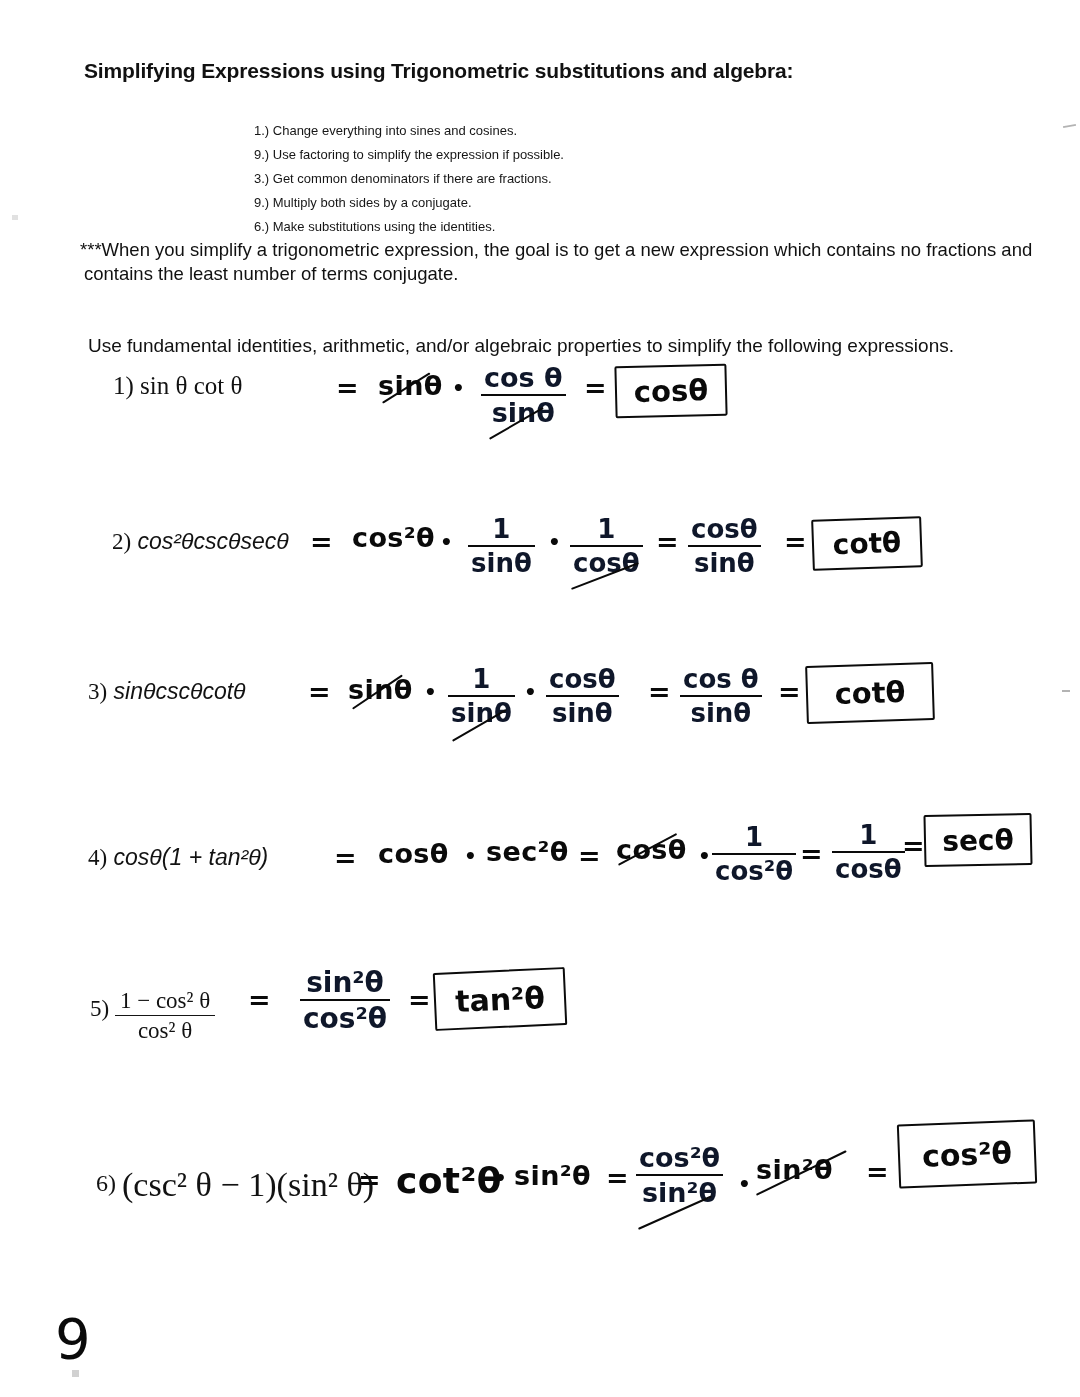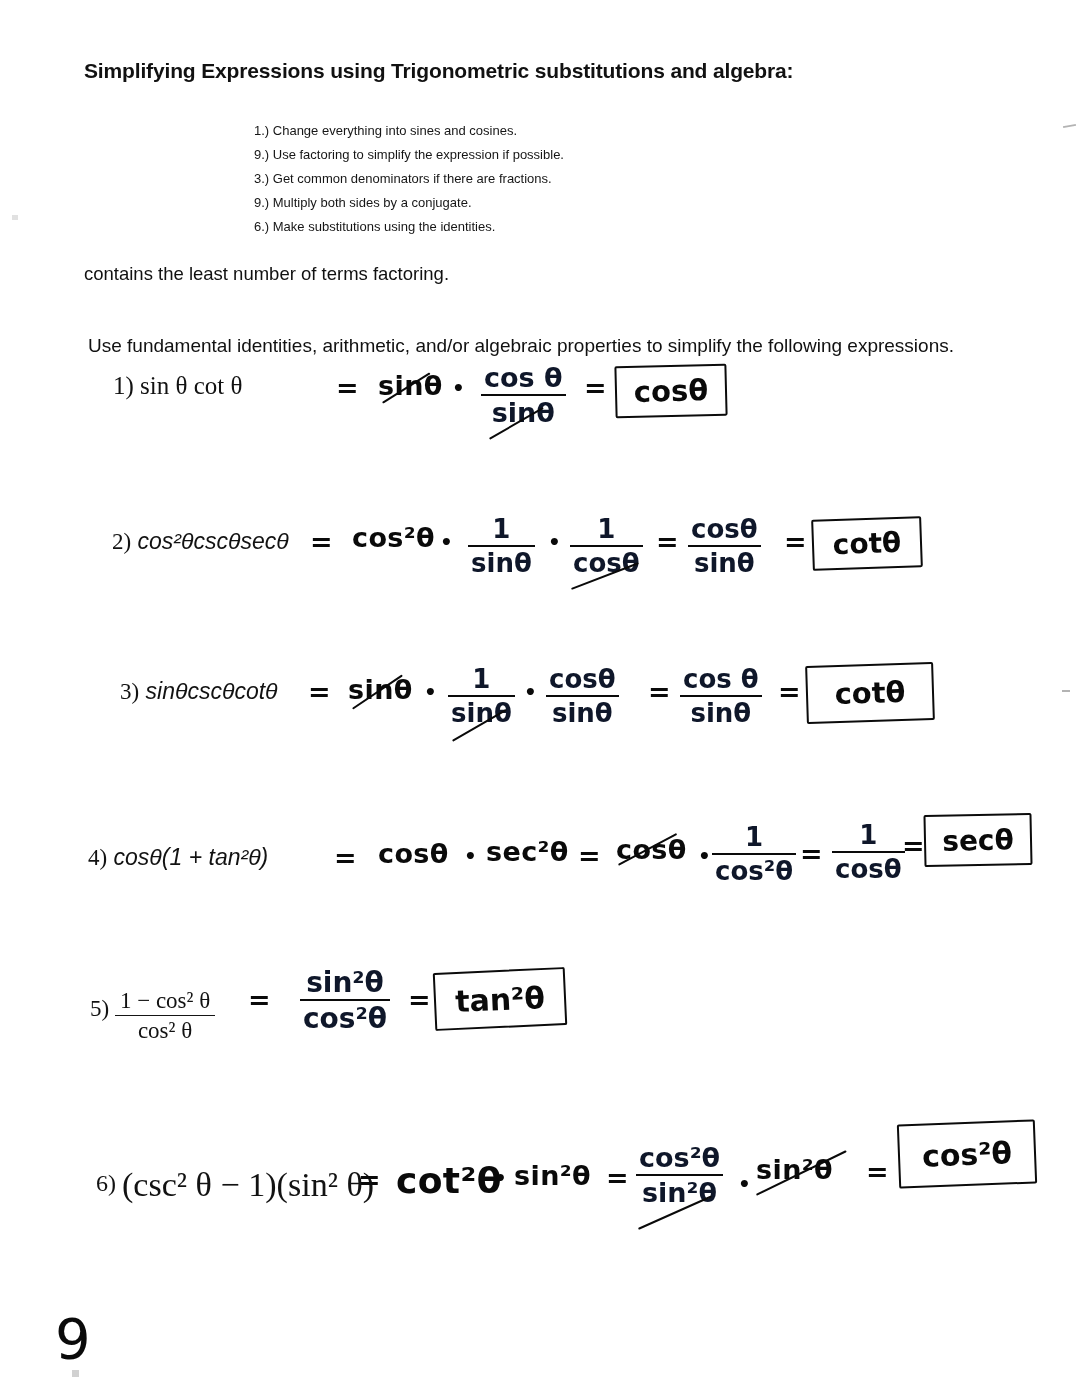--- a/index.html
+++ b/index.html
@@ -212,21 +212,22 @@
 
   <div class="printed" id="worksheet-title">Simplifying Expressions using Trigonometric substitutions and algebra:</div>
 
 
   <div class="printed technique" id="technique-1">1.) Change everything into sines and cosines.</div>
   <div class="printed technique" id="technique-2">9.) Use factoring to simplify the expression if possible.</div>
   <div class="printed technique" id="technique-3">3.) Get common denominators if there are fractions.</div>
   <div class="printed technique" id="technique-4">9.) Multiply both sides by a conjugate.</div>
   <div class="printed technique" id="technique-5">6.) Make substitutions using the identities.</div>
 
-  <div class="printed" id="note-line-2">contains the least number of terms factoring.</div>
+  <div class="printed" id="note-line-1">***When you simplify a trigonometric expression, the goal is to get a new expression which contains no fractions and</div>
+  <div class="printed" id="note-line-2">contains the least number of terms conjugate.</div>
 
   <div class="printed" id="directions">Use fundamental identities, arithmetic, and/or algebraic properties to simplify the following expressions.</div>
 
   <div class="problem-row" id="problem-1">
     <div class="stmt stmt-serif" style="left:113px; top:12px;">
       <span class="num">1)</span>
       <span>sin θ cot θ</span>
     </div>
     <div class="hw" style="left:336px; top:12px; font-size:27px;">=</div>
     <div class="hw" style="left:378px; top:10px; font-size:27px;">sinθ</div>
@@ -262,21 +263,21 @@
     <div class="hw" style="left:656px; top:14px; font-size:27px;">=</div>
     <div class="hfrac" style="left:688px; top:4px; font-size:26px;">
       <span class="hnum">cosθ</span>
       <span class="hden">sinθ</span>
     </div>
     <div class="hw" style="left:784px; top:14px; font-size:27px;">=</div>
     <div class="answer-box" style="left:812px; top:6px; width:106px; height:47px; font-size:28px; transform:rotate(-2deg);">cotθ</div>
   </div>
 
   <div class="problem-row" id="problem-3">
-    <div class="stmt stmt-sans-italic" style="left:88px; top:16px;margin-left:32px;">
+    <div class="stmt stmt-sans-italic" style="left:88px; top:16px;">
       <span class="num">3)</span>
       <span>sinθcscθcotθ</span>
     </div>
     <div class="hw" style="left:308px; top:14px; font-size:27px;">=</div>
     <div class="hw" style="left:348px; top:12px; font-size:27px;">sinθ</div>
     <div class="cancel" style="left:352px; top:46px; width:60px; transform:rotate(-34deg);"></div>
     <div class="hw" style="left:424px; top:18px; font-size:20px;">•</div>
     <div class="hfrac" style="left:448px; top:4px; font-size:26px;">
       <span class="hnum">1</span>
       <span class="hden">sinθ</span>

